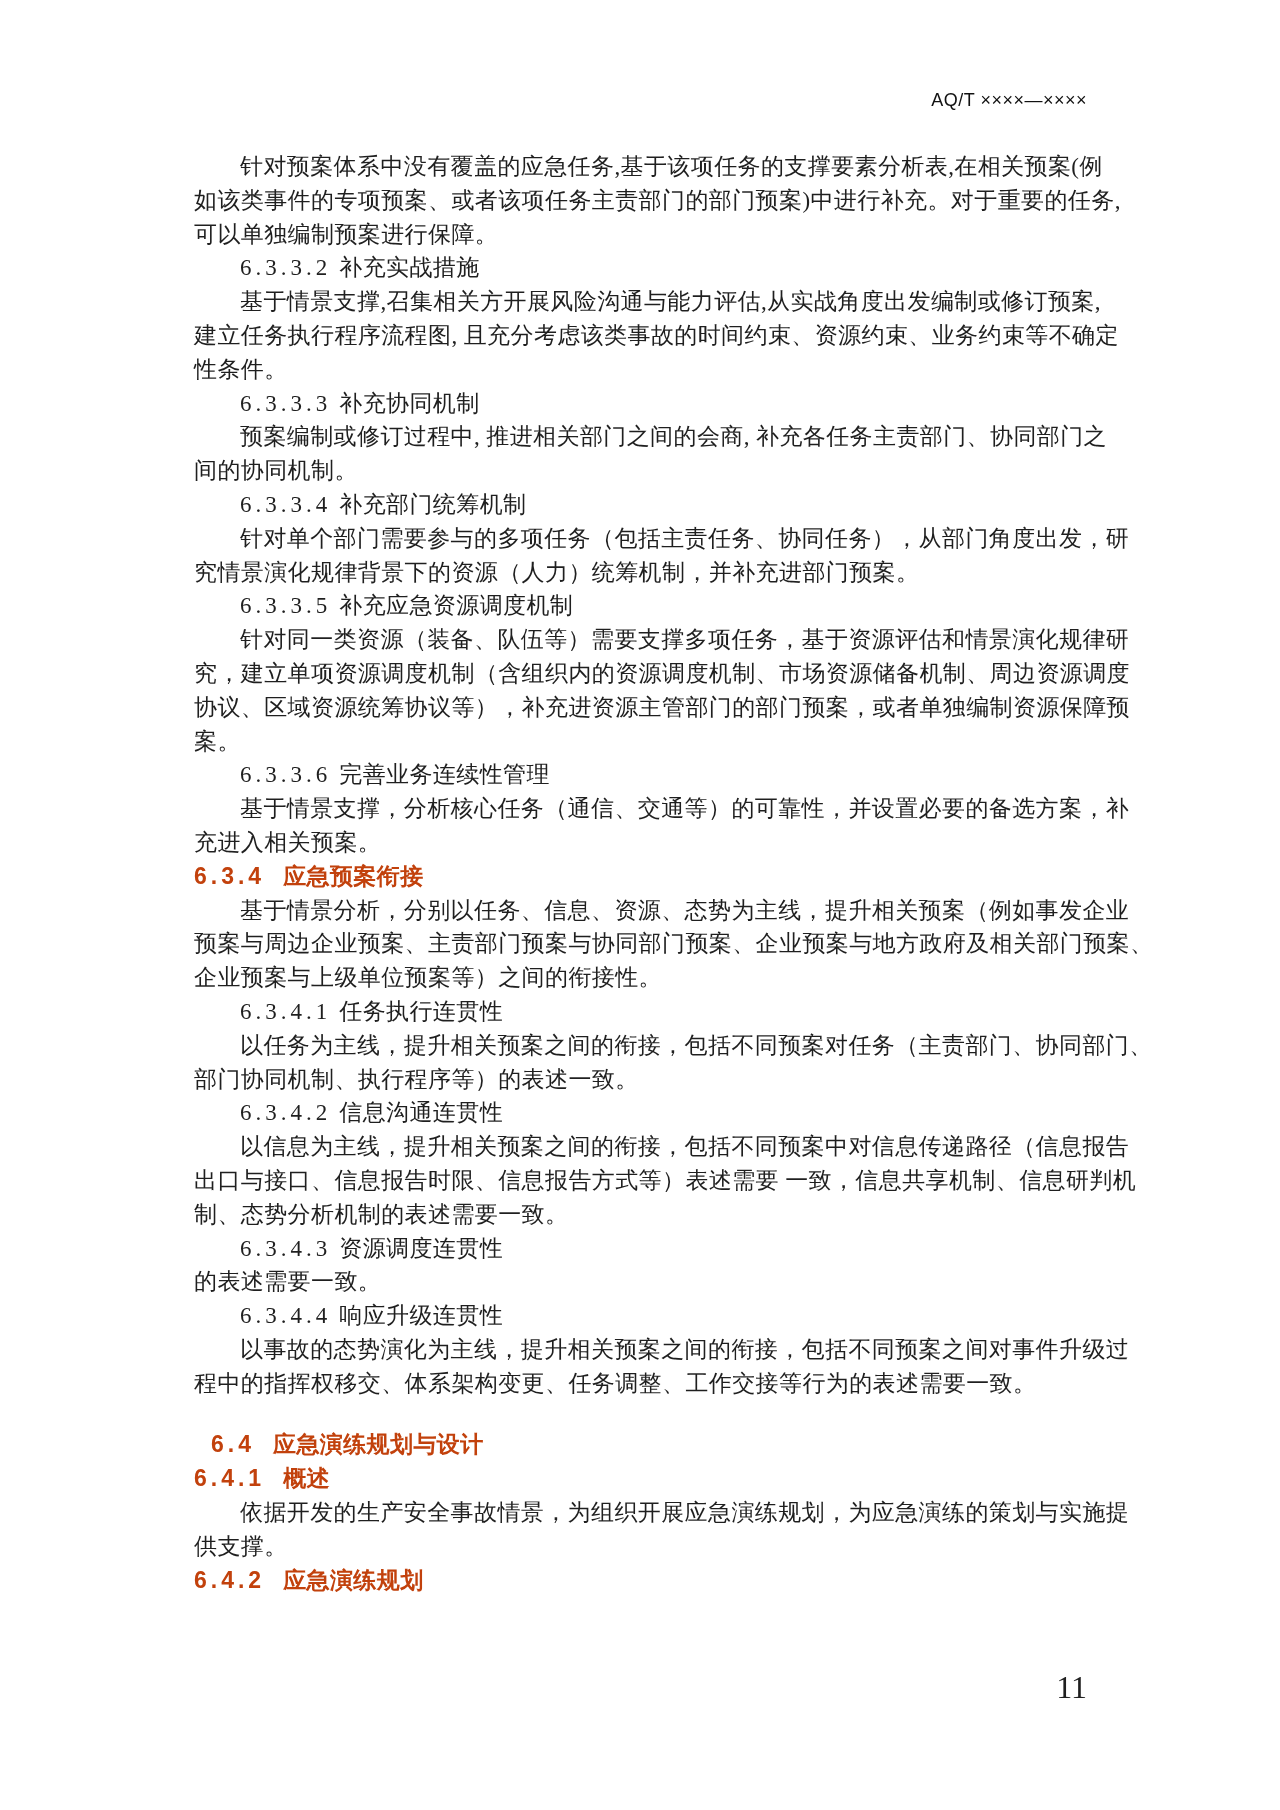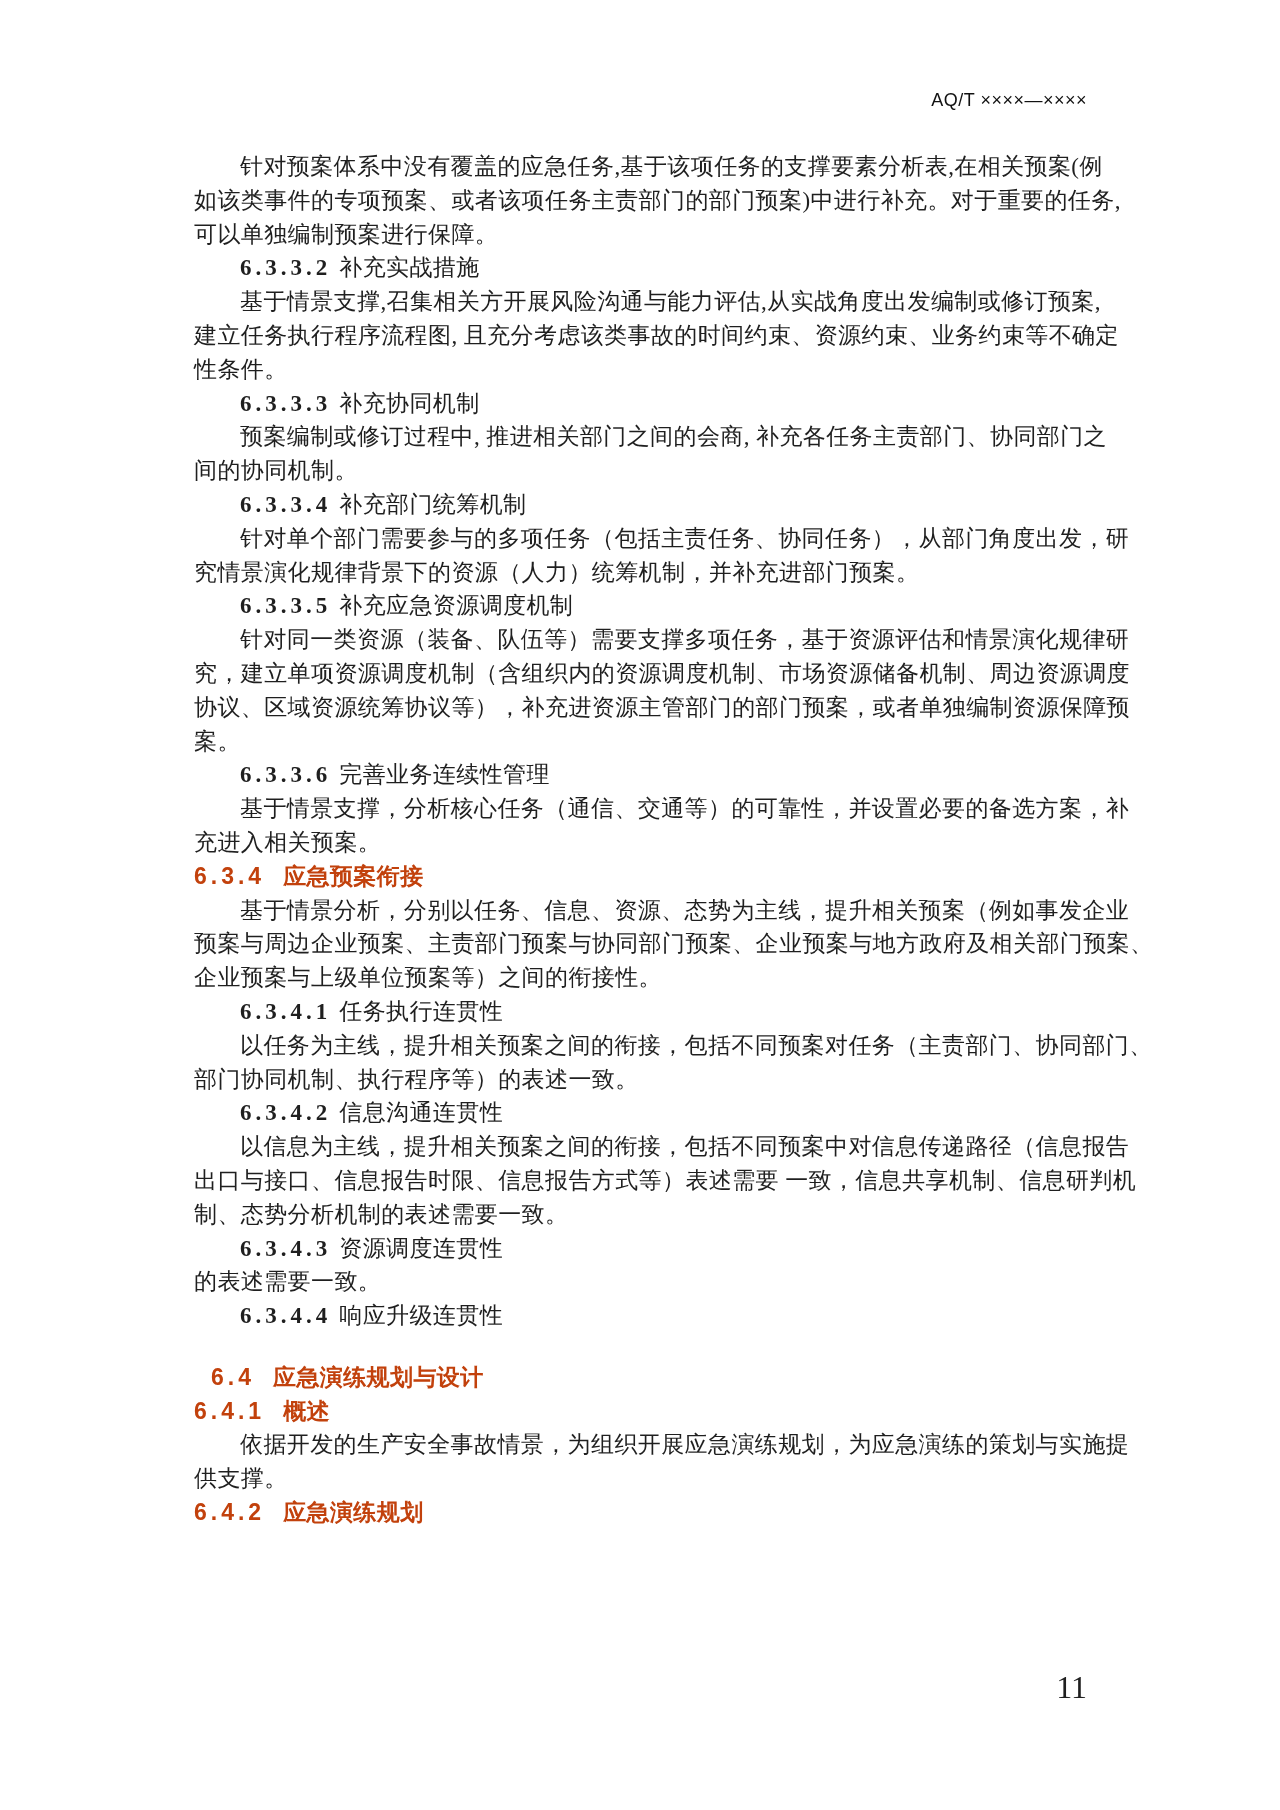--- a/index.html
+++ b/index.html
@@ -39,21 +39,20 @@
     line-height: 33.8px;
     height: 33.8px;
     white-space: nowrap;
     letter-spacing: 0.4px;
   }
   .body-indent { padding-left: 46px; }
   .heading4 { padding-left: 46px; }
   .heading4 .hnum {
     letter-spacing: 4px;
     margin-right: 8px;
-    font-weight: bold;
   }
   .heading3, .heading2 {
     font-family: "Liberation Sans", "DejaVu Sans", sans-serif;
     font-weight: bold;
     color: #c2410c;
   }
   .heading2 { padding-left: 17px; margin-top: 28px; }
   .heading3 .hnum, .heading2 .hnum {
     letter-spacing: 4px;
     margin-right: 18px;
@@ -101,20 +100,22 @@
       <div class="line heading4"><span class="hnum">6.3.4.1</span><span class="htitle">任务执行连贯性</span></div>
       <div class="line body-indent">以任务为主线，提升相关预案之间的衔接，包括不同预案对任务（主责部门、协同部门、</div>
       <div class="line body-flush">部门协同机制、执行程序等）的表述一致。</div>
       <div class="line heading4"><span class="hnum">6.3.4.2</span><span class="htitle">信息沟通连贯性</span></div>
       <div class="line body-indent">以信息为主线，提升相关预案之间的衔接，包括不同预案中对信息传递路径（信息报告</div>
       <div class="line body-flush">出口与接口、信息报告时限、信息报告方式等）表述需要 一致，信息共享机制、信息研判机</div>
       <div class="line body-flush">制、态势分析机制的表述需要一致。</div>
       <div class="line heading4"><span class="hnum">6.3.4.3</span><span class="htitle">资源调度连贯性</span></div>
       <div class="line body-flush">的表述需要一致。</div>
       <div class="line heading4"><span class="hnum">6.3.4.4</span><span class="htitle">响应升级连贯性</span></div>
+      <div class="line body-indent">以事故的态势演化为主线，提升相关预案之间的衔接，包括不同预案之间对事件升级过</div>
+      <div class="line body-flush">程中的指挥权移交、体系架构变更、任务调整、工作交接等行为的表述需要一致。</div>
       <div class="line heading2"><span class="hnum">6.4</span><span class="htitle">应急演练规划与设计</span></div>
       <div class="line heading3"><span class="hnum">6.4.1</span><span class="htitle">概述</span></div>
       <div class="line body-indent">依据开发的生产安全事故情景，为组织开展应急演练规划，为应急演练的策划与实施提</div>
       <div class="line body-flush">供支撑。</div>
       <div class="line heading3"><span class="hnum">6.4.2</span><span class="htitle">应急演练规划</span></div>
     </div>
 
   <div class="page-number">11</div>
 </div>
 

